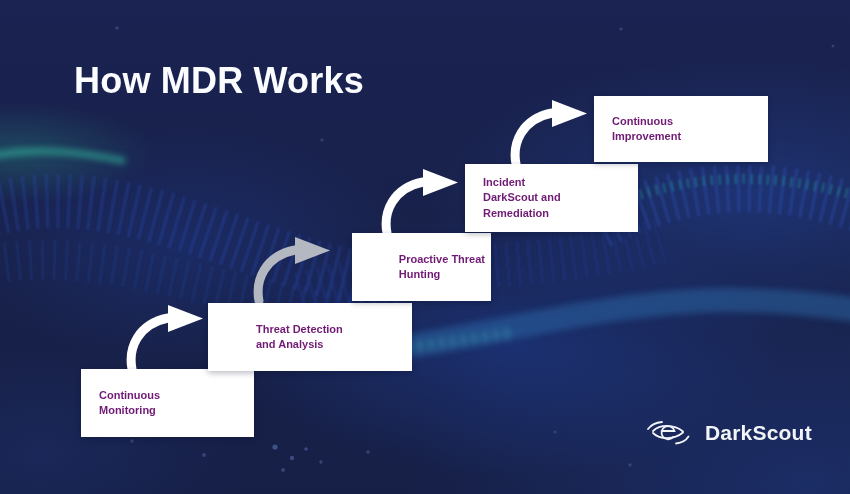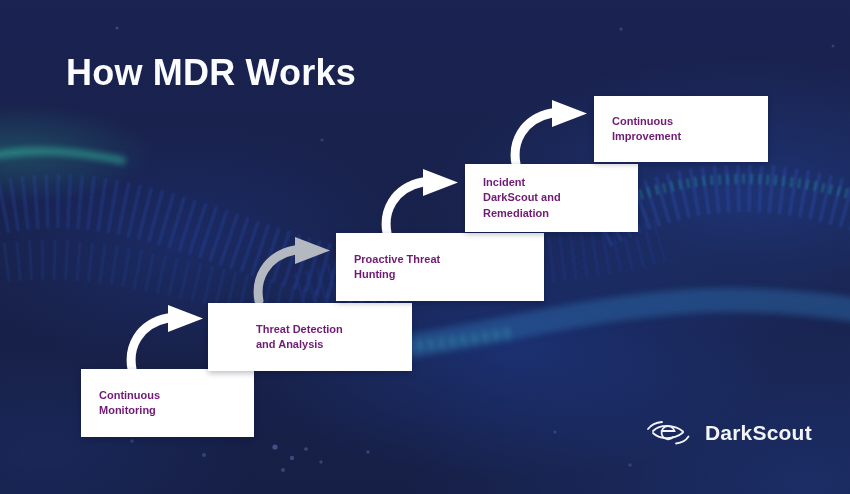--- a/index.html
+++ b/index.html
@@ -10,34 +10,34 @@
       radial-gradient(220px 80px at 2% 31%, rgba(45,160,146,.30), transparent 62%),
       radial-gradient(480px 210px at 88% 40%, rgba(40,84,190,.35), transparent 66%),
       radial-gradient(420px 200px at 60% 70%, rgba(34,74,180,.38), transparent 66%),
       radial-gradient(360px 190px at 22% 50%, rgba(32,64,160,.30), transparent 64%),
       radial-gradient(560px 300px at 95% 98%, rgba(34,62,140,.45), transparent 72%),
       radial-gradient(300px 160px at 5% 92%, rgba(36,66,150,.22), transparent 70%),
       linear-gradient(180deg,#1a2351 0%,#182149 55%,#161f46 100%);
   }
   .bg-svg{position:absolute;left:0;top:0;width:850px;height:494px;}
   .title{
-    position:absolute;left:62px;top:48px;margin:4px;
+    position:absolute;left:62px;top:48px;margin:12px;
     font-size:36px;font-weight:700;letter-spacing:.2px;color:#fbfcff;
   }
   .step-box{
     position:absolute;background:#ffffff;box-shadow:0 2px 6px rgba(5,10,35,.28);
     display:flex;align-items:center;
   }
   .step-label{
     padding-left:18px;padding-right:6px;white-space:pre-line;
     font-size:11px;font-weight:700;line-height:1.4;color:#701a75;
   }
   .b1{left:81px;top:369px;width:173px;height:68px;}
   .b2{left:208px;top:303px;width:174px;height:68px;padding-left:30px;}
-  .b3{left:336px;top:233px;width:208px;height:68px;}
+  .b3{left:352px;top:233px;width:139px;height:68px;justify-content:flex-end;}
   .b4{left:465px;top:164px;width:173px;height:68px;}
   .b5{left:594px;top:96px;width:174px;height:66px;}
   .arrow{position:absolute;width:104px;height:70px;}
   .a1{left:107px;top:303px;}
   .a2{left:234px;top:235px;}
   .a3{left:362px;top:167px;}
   .a4{left:491px;top:98px;}
   .logo{
     position:absolute;left:646px;top:417px;height:32px;
     display:flex;align-items:center;gap:15px;

